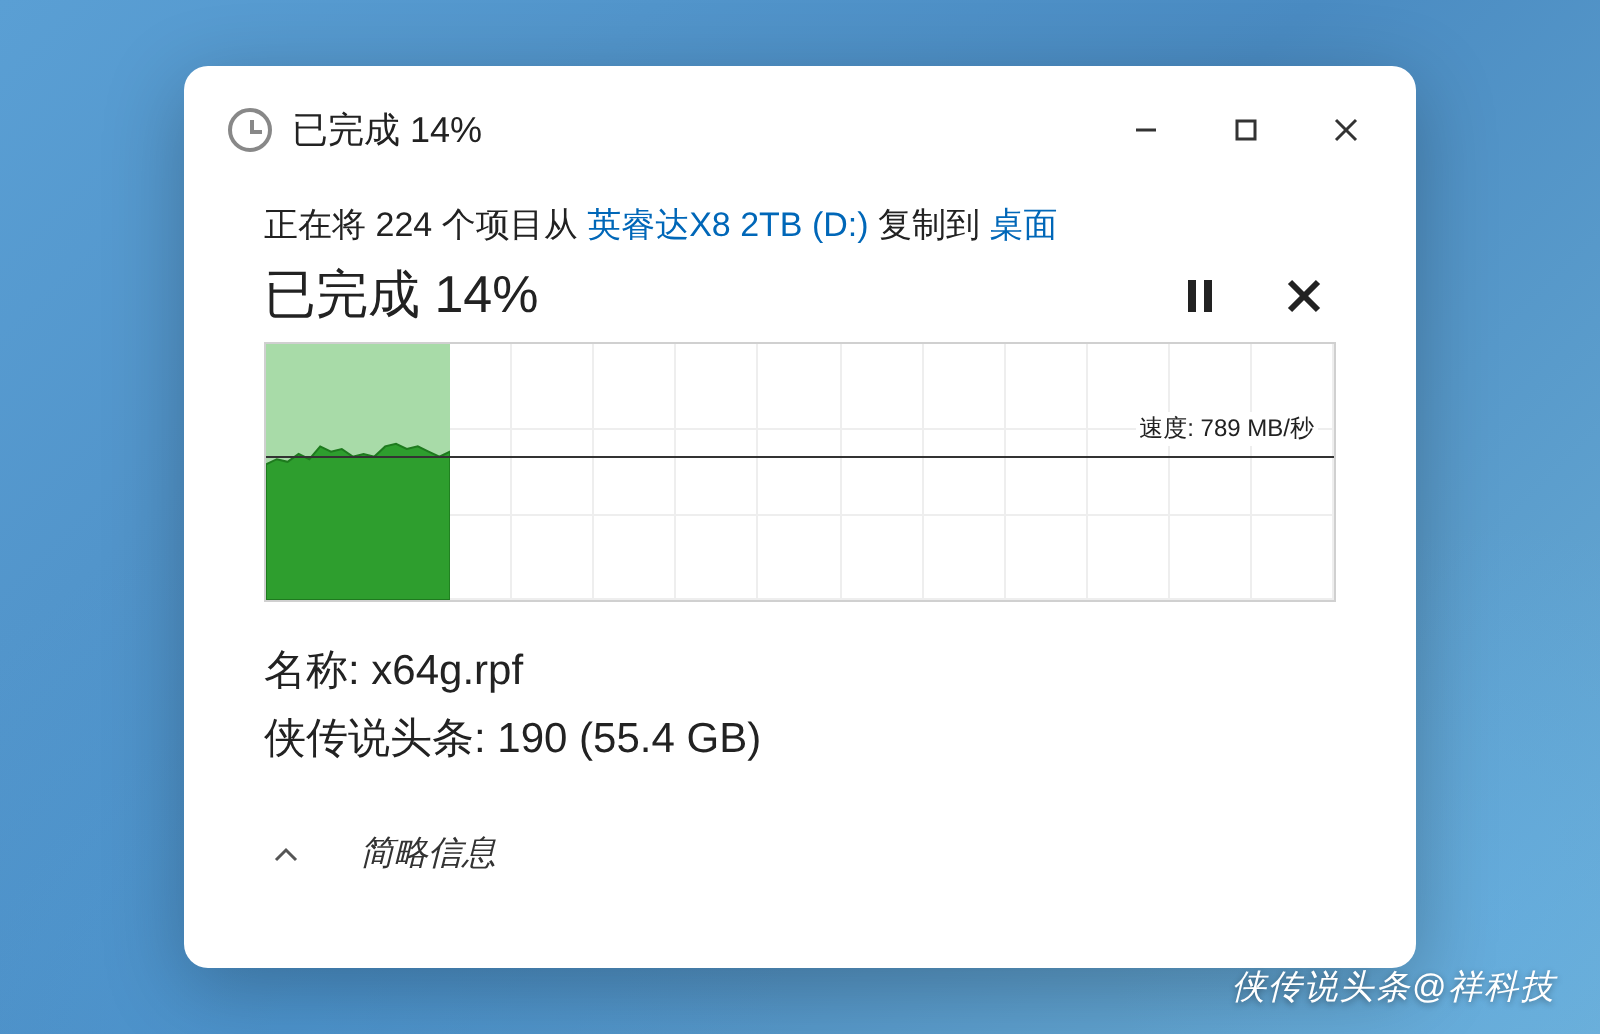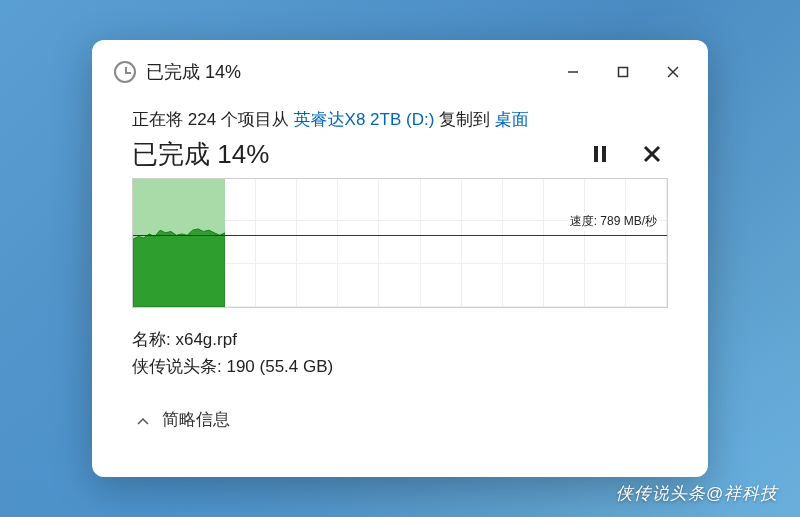--- a/index.html
+++ b/index.html
@@ -173,33 +173,34 @@
     }
     .speed-line {
       position: absolute;
       left: 0;
       right: 0;
       top: 56px;
       height: 1px;
       background: #333;
     }
     .details {
-      font-size: 17px;
+      font-size: 21px;
       color: #222;
       line-height: 1.6;
       margin-bottom: 24px;
     }
     .brief-row {
       display: flex;
       align-items: center;
-      gap: 14px;
+      gap: 32px;
       font-size: 17px;
       color: #333;
       cursor: pointer;
       padding: 4px 0 14px 4px;
+      font-style: italic;
     }
     .chevron {
       width: 12px;
       height: 12px;
       display: inline-block;
     }
     .watermark {
       position: absolute;
       bottom: 12px;
       right: 22px;

